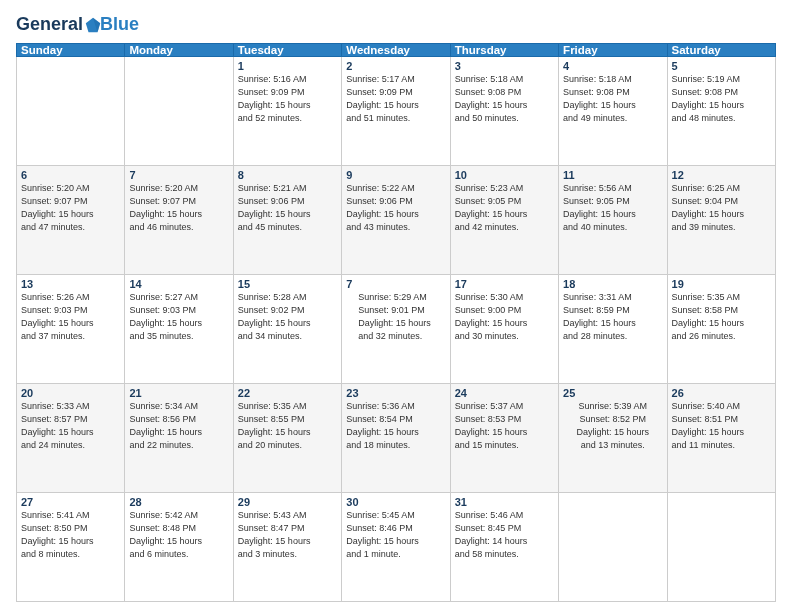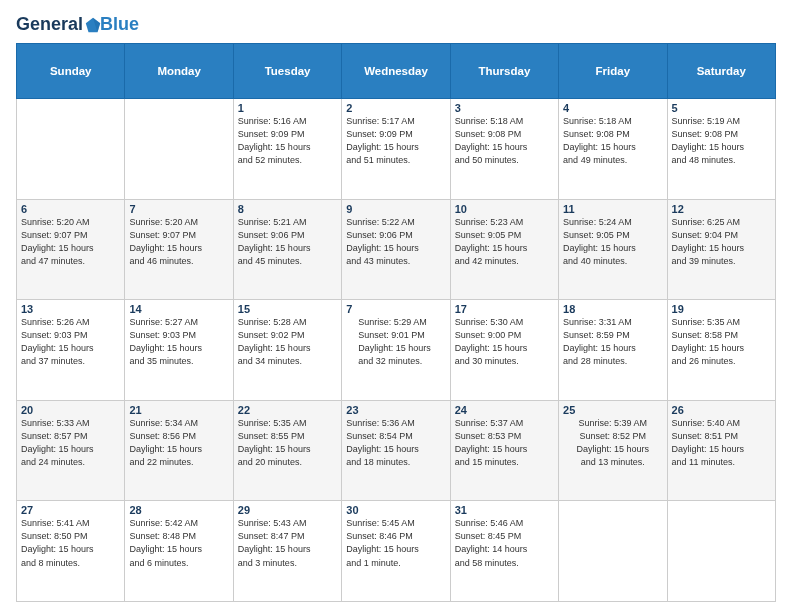--- a/index.html
+++ b/index.html
@@ -62,22 +62,22 @@
       border: 1px solid #ccc;
       border-collapse: collapse;
       width: 100%;
       table-layout: fixed;
     }
     .calendar th {
       background: #2a7fc1;
       color: #fff;
       font-size: 11.5px;
       font-weight: bold;
-      padding: 21px 4px;
-      text-align: center;
+      padding: 0 4px;
+      text-align: left;
       border: 1px solid #1a6aaa;
     }
     .calendar td {
       vertical-align: top;
       border: 1px solid #ccc;
       padding: 3px 4px;
       font-size: 9.5px;
       color: #333;
       background: #fff;
       height: 88px;
@@ -203,21 +203,21 @@
           </td>
           <td>
             <span class="day-num">10</span>
             <div class="day-info" style="white-space: pre-line;">Sunrise: 5:23 AM
 Sunset: 9:05 PM
 Daylight: 15 hours
 and 42 minutes.</div>
           </td>
           <td>
             <span class="day-num">11</span>
-            <div class="day-info" style="white-space: pre-line;">Sunrise: 5:24 AM
+            <div class="day-info" style="white-space: pre-line;">Sunrise: 5:56 AM
 Sunset: 9:05 PM
 Daylight: 15 hours
 and 40 minutes.</div>
           </td>
           <td>
             <span class="day-num">12</span>
             <div class="day-info" style="white-space: pre-line;">Sunrise: 6:25 AM
 Sunset: 9:04 PM
 Daylight: 15 hours
 and 39 minutes.</div>

